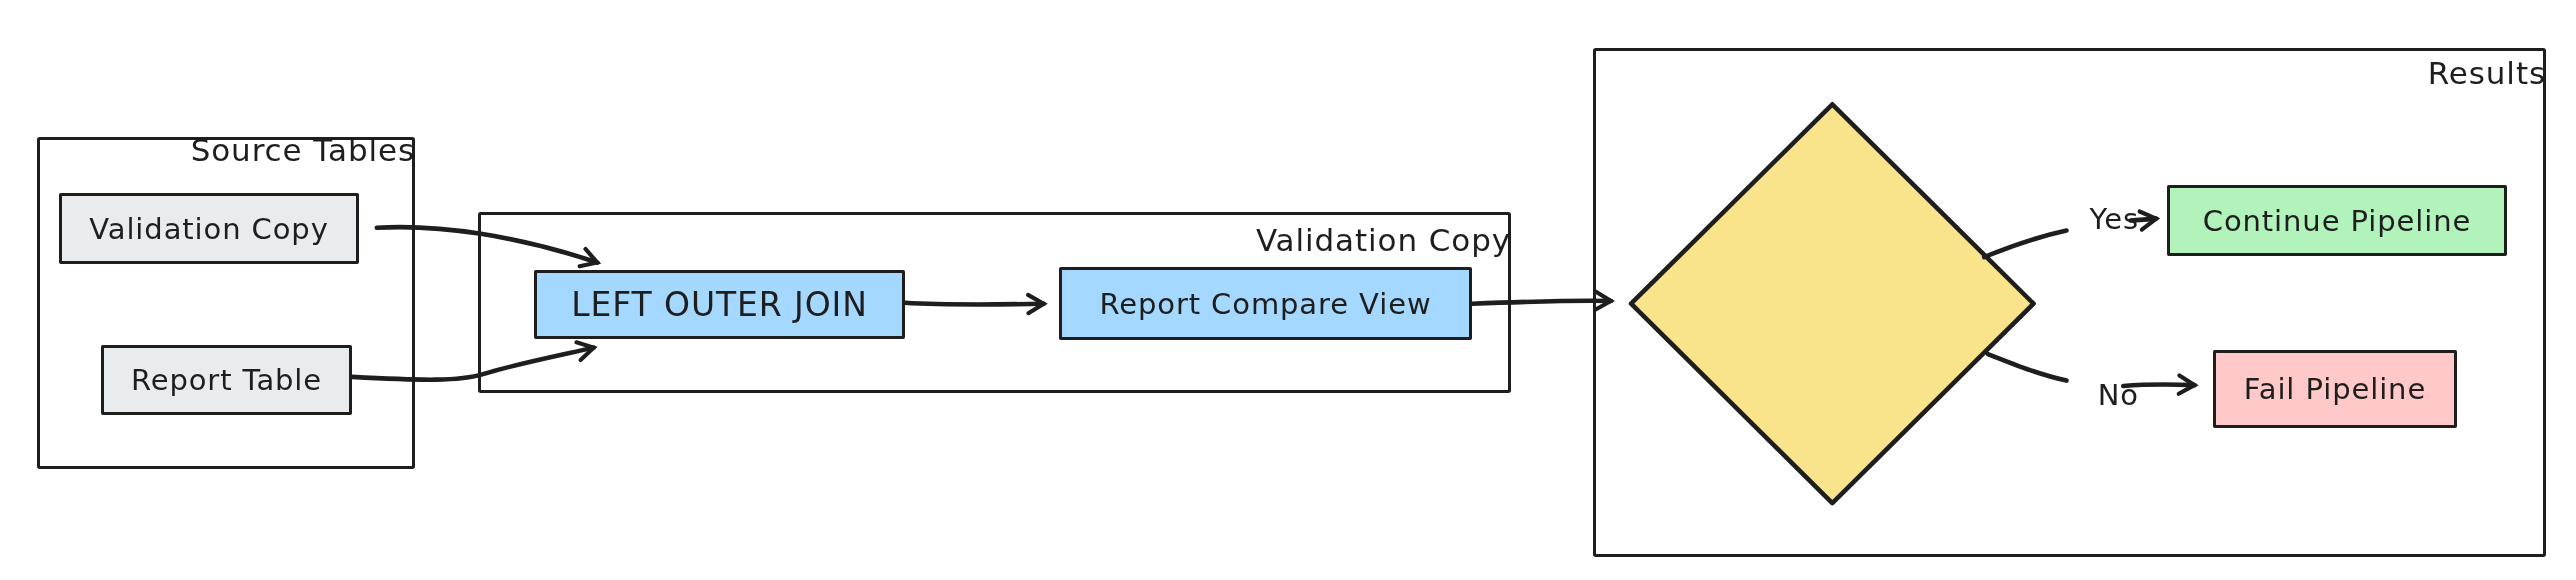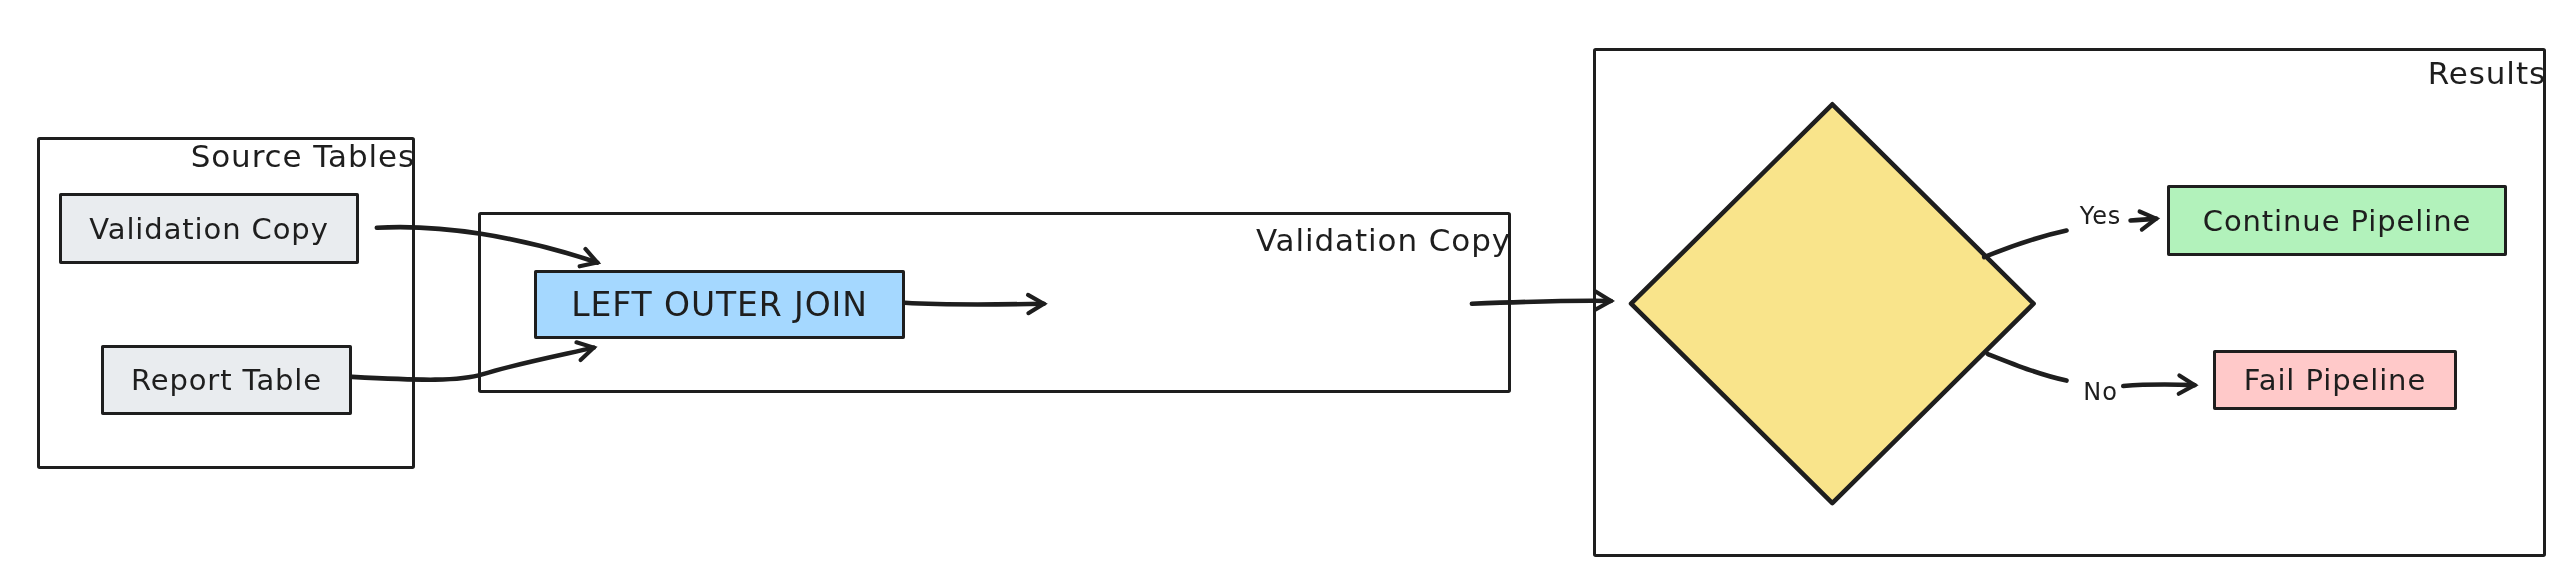--- a/index.html
+++ b/index.html
@@ -23,37 +23,37 @@
     font-size:29px;letter-spacing:0.9px;white-space:nowrap;
   }
   .node.join{font-size:33px;}
   svg.wires{position:absolute;left:0;top:0;width:2576px;height:580px;pointer-events:none;}
   .wire{fill:none;stroke:#1e1e1e;stroke-width:5;stroke-linecap:round;}
   .diamond-label{
     position:absolute;left:1695px;top:260px;width:275px;text-align:center;
     font-size:29px;font-style:italic;line-height:38px;letter-spacing:0.9px;
   }
   .edge-label{
-    position:absolute;font-size:24px;letter-spacing:0.9px;text-align:center;white-space:nowrap;
+    position:absolute;font-size:29px;letter-spacing:0.9px;text-align:right;white-space:nowrap;
   }
   .yes-label{left:2062px;top:202px;width:77px;}
   .no-label{left:2062px;top:378px;width:77px;}
   
   .source-group{left:37px;top:137px;width:378px;height:332px;}
-  .source-title{left:37px;top:138px;width:378px;}
+  .source-title{left:37px;top:132px;width:378px;}
   .validation-copy{left:59px;top:193px;width:300px;height:71px;}
   .report-table{left:101px;top:345px;width:251px;height:70px;}
   .validation-group{left:478px;top:212px;width:1033px;height:181px;}
   .validation-title{left:478px;top:222px;width:1033px;}
   .left-outer-join{left:534px;top:270px;width:371px;height:69px;}
   .report-compare-view{left:1059px;top:267px;width:413px;height:73px;}
   .results-group{left:1593px;top:48px;width:953px;height:509px;}
   .results-title{left:1593px;top:55px;width:953px;}
   .continue-pipeline{left:2167px;top:185px;width:340px;height:71px;}
-  .fail-pipeline{left:2213px;top:350px;width:244px;height:60px;}
+  .fail-pipeline{left:2213px;top:350px;width:244px;height:78px;}
 </style>
 </head>
 <body>
 
 <div class="canvas">
 
   <div class="group source-group"></div>
   <div class="group-title source-title">Source Tables</div>
 
   <div class="group validation-group"></div>
@@ -78,20 +78,21 @@
     <path class="wire" d="M 2168 281 C 2200 268, 2230 258, 2258 252"></path>
     <path class="wire" d="M 2328 241 C 2340 240, 2348 240, 2356 239" marker-end="url(#ah)"></path>
     <path class="wire" d="M 2172 387 C 2205 400, 2230 410, 2258 416"></path>
     <path class="wire" d="M 2320 422 C 2345 420, 2370 420, 2398 421" marker-end="url(#ah)"></path>
   </svg>
 
   <div class="node validation-copy" style="background-color: rgb(233, 236, 239);">Validation Copy</div>
   <div class="node join left-outer-join" style="background-color: rgb(165, 216, 255);">LEFT OUTER JOIN</div>
 
   <div class="node report-table" style="background-color: rgb(233, 236, 239);">Report Table</div>
+  <div class="node report-compare-view" style="background-color: rgb(165, 216, 255);">Report Compare View</div>
 
 
   <div class="edge-label yes-label">Yes</div>
   <div class="edge-label no-label">No</div>
 
   <div class="node continue-pipeline" style="background-color: rgb(178, 242, 187);">Continue Pipeline</div>
   <div class="node fail-pipeline" style="background-color: rgb(255, 201, 201);">Fail Pipeline</div>
 
 </div>
 

